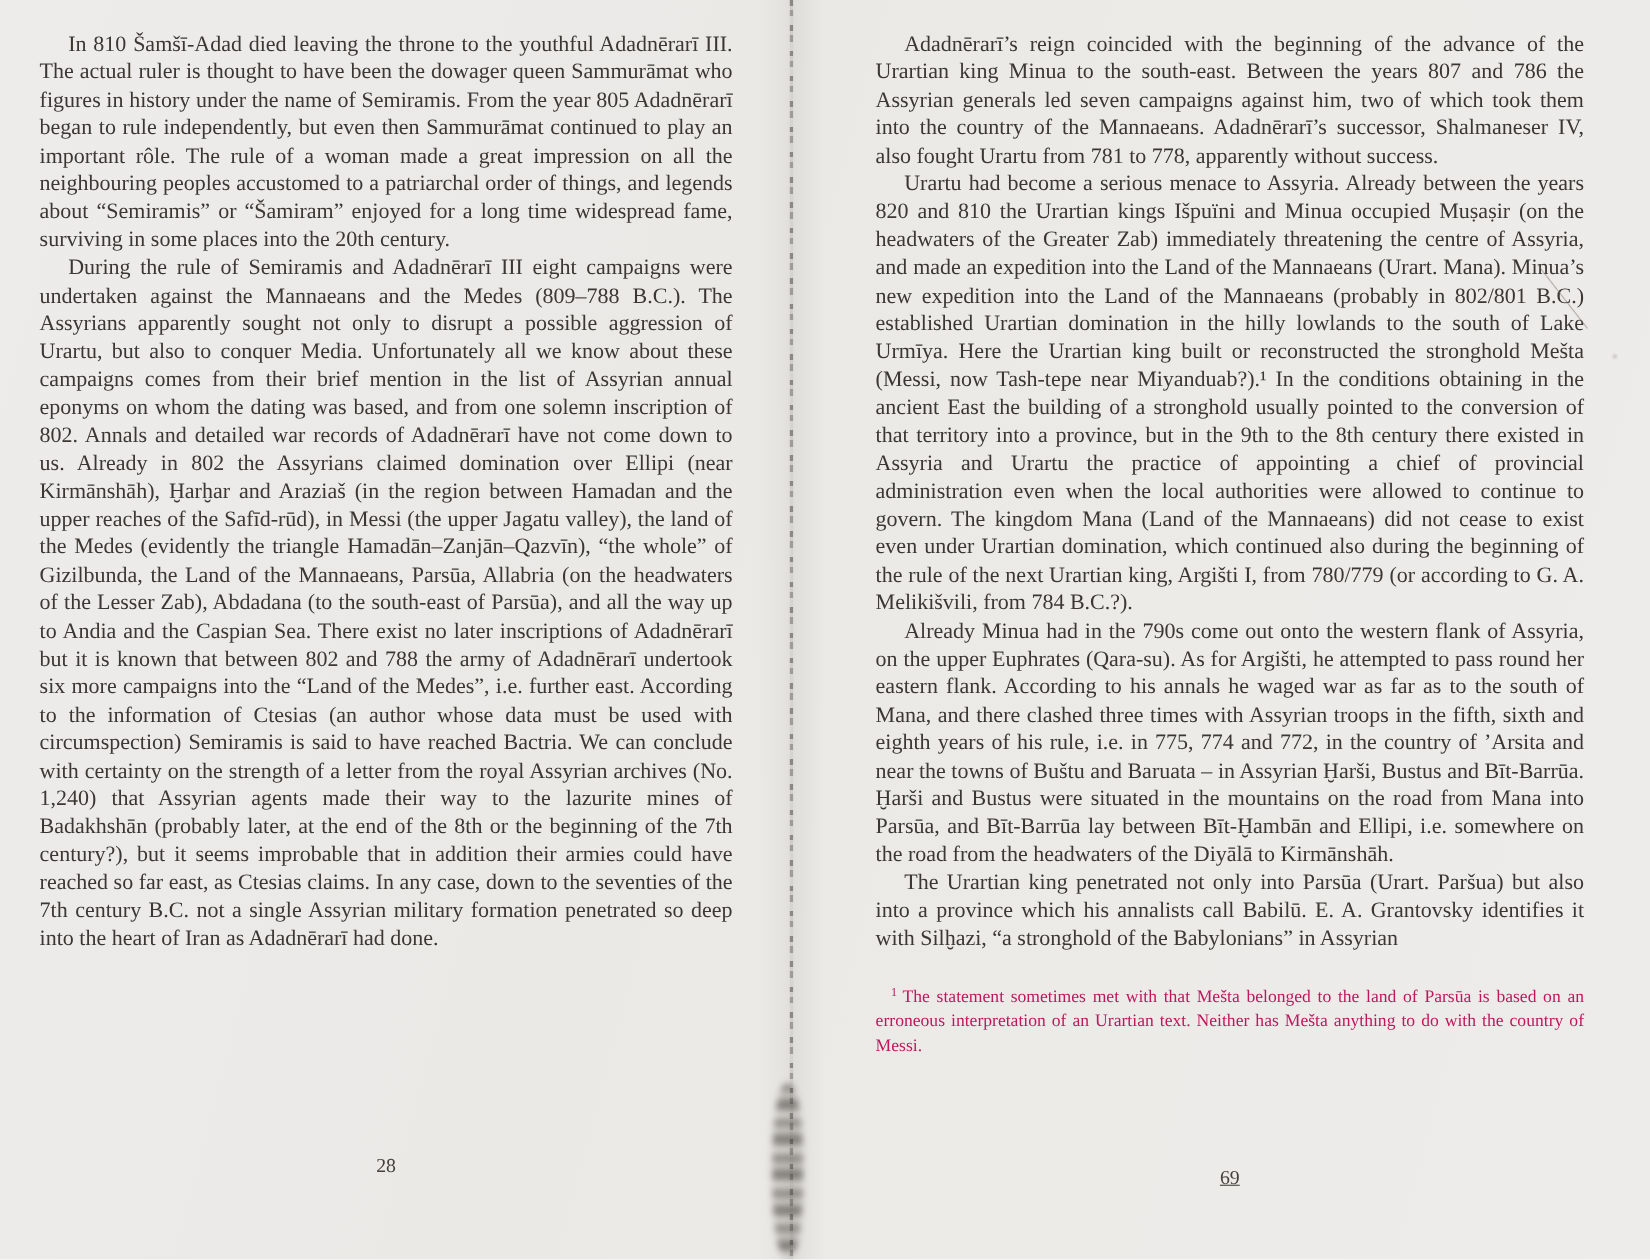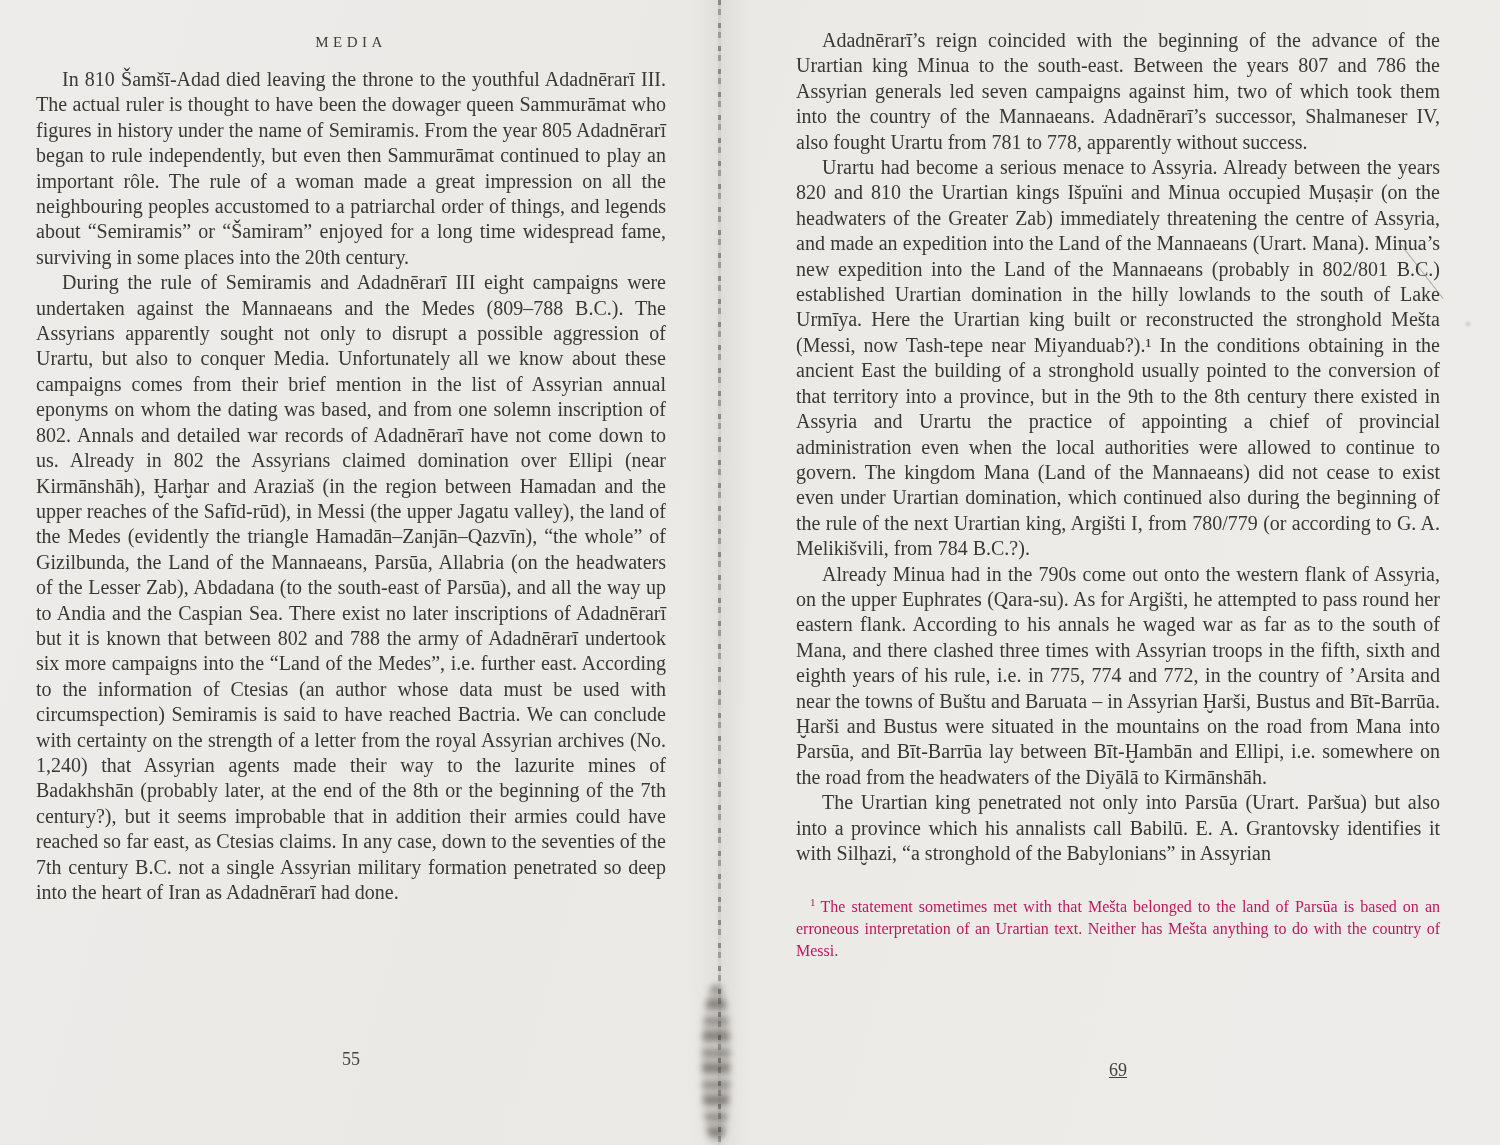--- a/index.html
+++ b/index.html
@@ -116,26 +116,25 @@
     background: rgba(140,130,120,0.35);
     filter: blur(1px);
   }
 </style>
 </head>
 <body>
 
 <div class="spread">
 
   <div class="page page-left">
-    <div class="running-head">MEDIA</div>
     <div class="body-text">
       <p class="para indent">In 810 Šamšī-Adad died leaving the throne to the youthful Adadnērarī III. The actual ruler is thought to have been the dowager queen Sammurāmat who figures in history under the name of Semiramis. From the year 805 Adadnērarī began to rule independently, but even then Sammurāmat continued to play an important rôle. The rule of a woman made a great impression on all the neighbouring peoples accustomed to a patriarchal order of things, and legends about “Semiramis” or “Šamiram” enjoyed for a long time widespread fame, surviving in some places into the 20th century.</p>
       <p class="para indent">During the rule of Semiramis and Adadnērarī III eight campaigns were undertaken against the Mannaeans and the Medes (809–788 B.C.). The Assyrians apparently sought not only to disrupt a possible aggression of Urartu, but also to conquer Media. Unfortunately all we know about these campaigns comes from their brief mention in the list of Assyrian annual eponyms on whom the dating was based, and from one solemn inscription of 802. Annals and detailed war records of Adadnērarī have not come down to us. Already in 802 the Assyrians claimed domination over Ellipi (near Kirmānshāh), Ḫarḫar and Araziaš (in the region between Hamadan and the upper reaches of the Safīd-rūd), in Messi (the upper Jagatu valley), the land of the Medes (evidently the triangle Hamadān–Zanjān–Qazvīn), “the whole” of Gizilbunda, the Land of the Mannaeans, Parsūa, Allabria (on the headwaters of the Lesser Zab), Abdadana (to the south-east of Parsūa), and all the way up to Andia and the Caspian Sea. There exist no later inscriptions of Adadnērarī but it is known that between 802 and 788 the army of Adadnērarī undertook six more campaigns into the “Land of the Medes”, i.e. further east. According to the information of Ctesias (an author whose data must be used with circumspection) Semiramis is said to have reached Bactria. We can conclude with certainty on the strength of a letter from the royal Assyrian archives (No. 1,240) that Assyrian agents made their way to the lazurite mines of Badakhshān (probably later, at the end of the 8th or the beginning of the 7th century?), but it seems improbable that in addition their armies could have reached so far east, as Ctesias claims. In any case, down to the seventies of the 7th century B.C. not a single Assyrian military formation penetrated so deep into the heart of Iran as Adadnērarī had done.</p>
     </div>
-    <div class="page-number">55</div>
+    <div class="page-number">28</div>
   </div>
 
   <div class="page page-right">
     <div class="body-text">
       <p class="para indent">Adadnērarī’s reign coincided with the beginning of the advance of the Urartian king Minua to the south-east. Between the years 807 and 786 the Assyrian generals led seven campaigns against him, two of which took them into the country of the Mannaeans. Adadnērarī’s successor, Shalmaneser IV, also fought Urartu from 781 to 778, apparently without success.</p>
       <p class="para indent">Urartu had become a serious menace to Assyria. Already between the years 820 and 810 the Urartian kings Išpuïni and Minua occupied Muṣaṣir (on the headwaters of the Greater Zab) immediately threatening the centre of Assyria, and made an expedition into the Land of the Mannaeans (Urart. Mana). Minua’s new expedition into the Land of the Mannaeans (probably in 802/801 B.C.) established Urartian domination in the hilly lowlands to the south of Lake Urmīya. Here the Urartian king built or reconstructed the stronghold Mešta (Messi, now Tash-tepe near Miyanduab?).¹ In the conditions obtaining in the ancient East the building of a stronghold usually pointed to the conversion of that territory into a province, but in the 9th to the 8th century there existed in Assyria and Urartu the practice of appointing a chief of provincial administration even when the local authorities were allowed to continue to govern. The kingdom Mana (Land of the Mannaeans) did not cease to exist even under Urartian domination, which continued also during the beginning of the rule of the next Urartian king, Argišti I, from 780/779 (or according to G. A. Melikišvili, from 784 B.C.?).</p>
       <p class="para indent">Already Minua had in the 790s come out onto the western flank of Assyria, on the upper Euphrates (Qara-su). As for Argišti, he attempted to pass round her eastern flank. According to his annals he waged war as far as to the south of Mana, and there clashed three times with Assyrian troops in the fifth, sixth and eighth years of his rule, i.e. in 775, 774 and 772, in the country of ’Arsita and near the towns of Buštu and Baruata – in Assyrian Ḫarši, Bustus and Bīt-Barrūa. Ḫarši and Bustus were situated in the mountains on the road from Mana into Parsūa, and Bīt-Barrūa lay between Bīt-Ḫambān and Ellipi, i.e. somewhere on the road from the headwaters of the Diyālā to Kirmānshāh.</p>
       <p class="para indent">The Urartian king penetrated not only into Parsūa (Urart. Paršua) but also into a province which his annalists call Babilū. E. A. Grantovsky identifies it with Silḫazi, “a stronghold of the Babylonians” in Assyrian</p>
     </div>
     <p class="footnote"><span class="fn-marker">1</span><span>The statement sometimes met with that Mešta belonged to the land of Parsūa is based on an erroneous interpretation of an Urartian text. Neither has Mešta anything to do with the country of Messi.</span></p>

